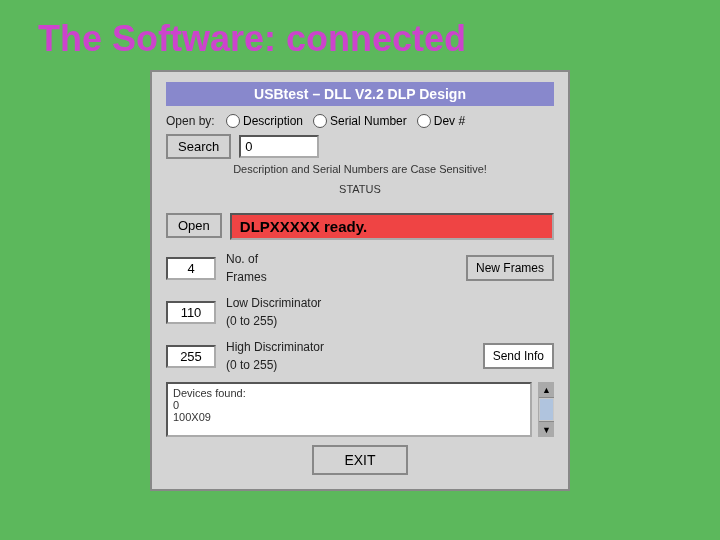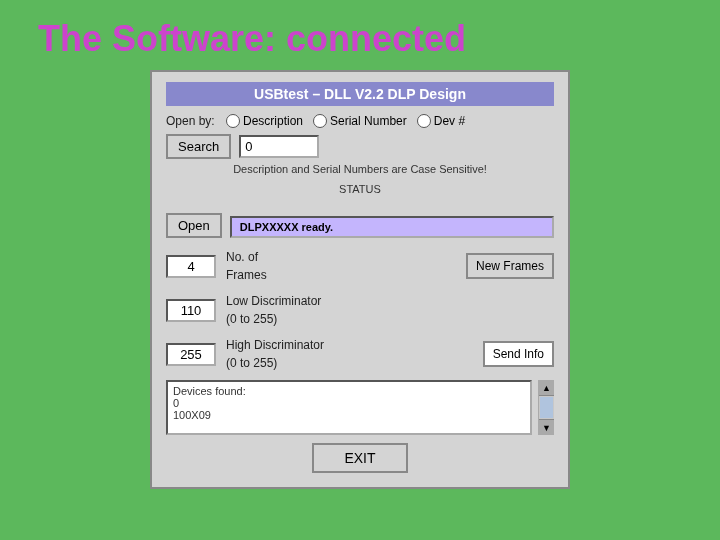--- a/index.html
+++ b/index.html
@@ -91,36 +91,36 @@
       margin-bottom: 8px;
     }
     .status-label {
       font-size: 11px;
       text-align: center;
       color: #333;
       margin-bottom: 18px;
     }
     .open-row {
       display: flex;
-      align-items: flex-end;
+      align-items: flex-start;
       gap: 8px;
       margin-bottom: 10px;
     }
     .open-btn {
       background: #d4d4d4;
       border: 2px solid #888;
       padding: 3px 10px;
       font-size: 13px;
       cursor: pointer;
     }
     .status-display {
-      background: #c4b5fd;
+      background: #ef4444;
       border: 2px inset #aaa;
       padding: 3px 8px;
-      font-size: 11px;
+      font-size: 15px;
       font-weight: bold;
       flex: 1;
     }
     .frames-row {
       display: flex;
       align-items: center;
       gap: 10px;
       margin-bottom: 8px;
     }
     .frames-input {

